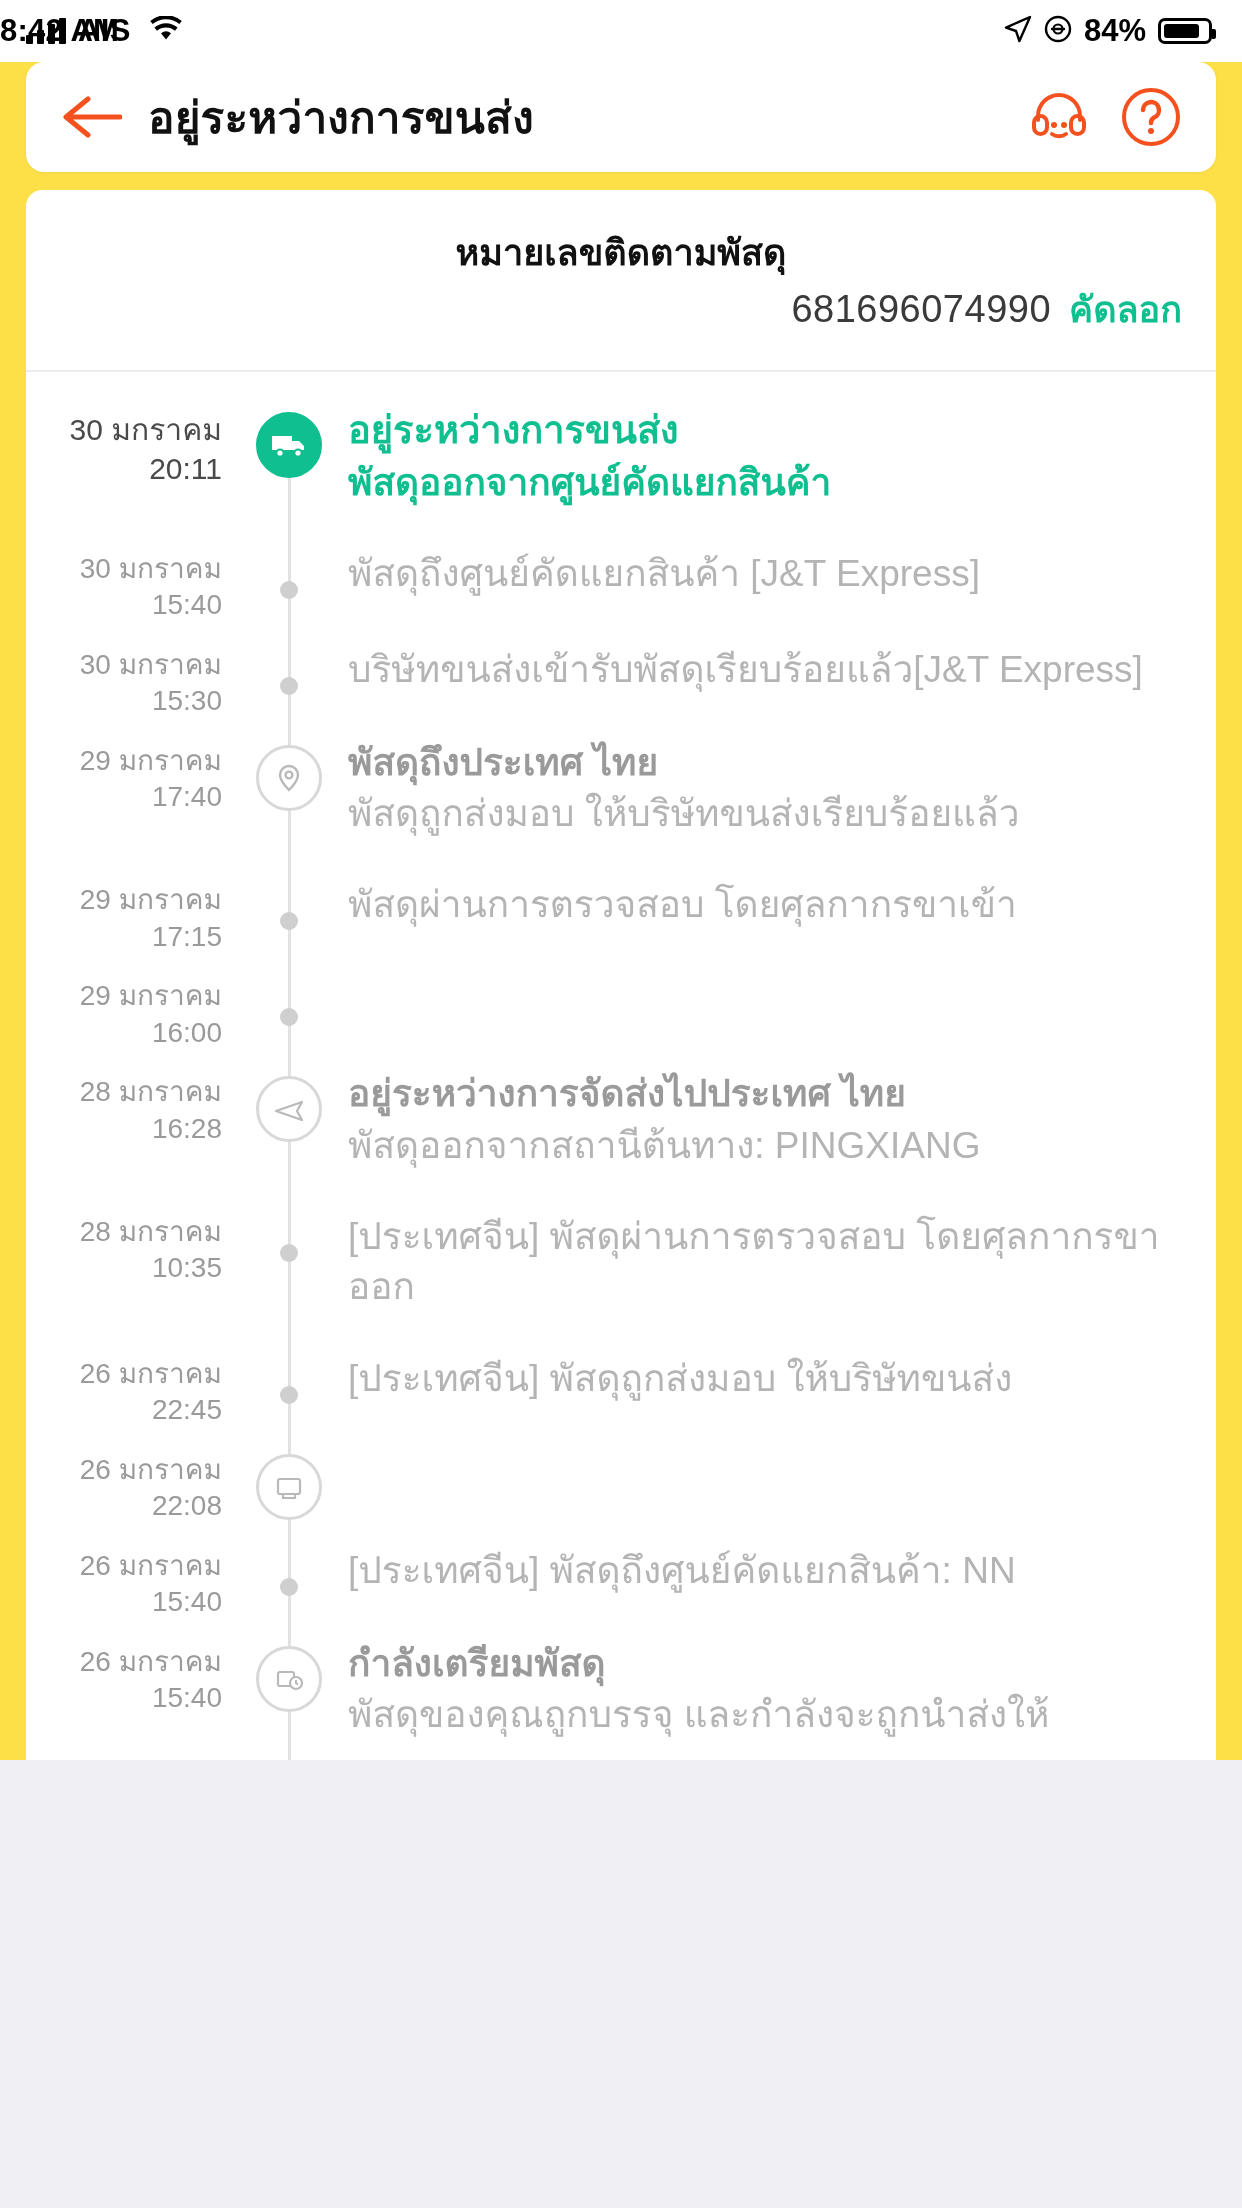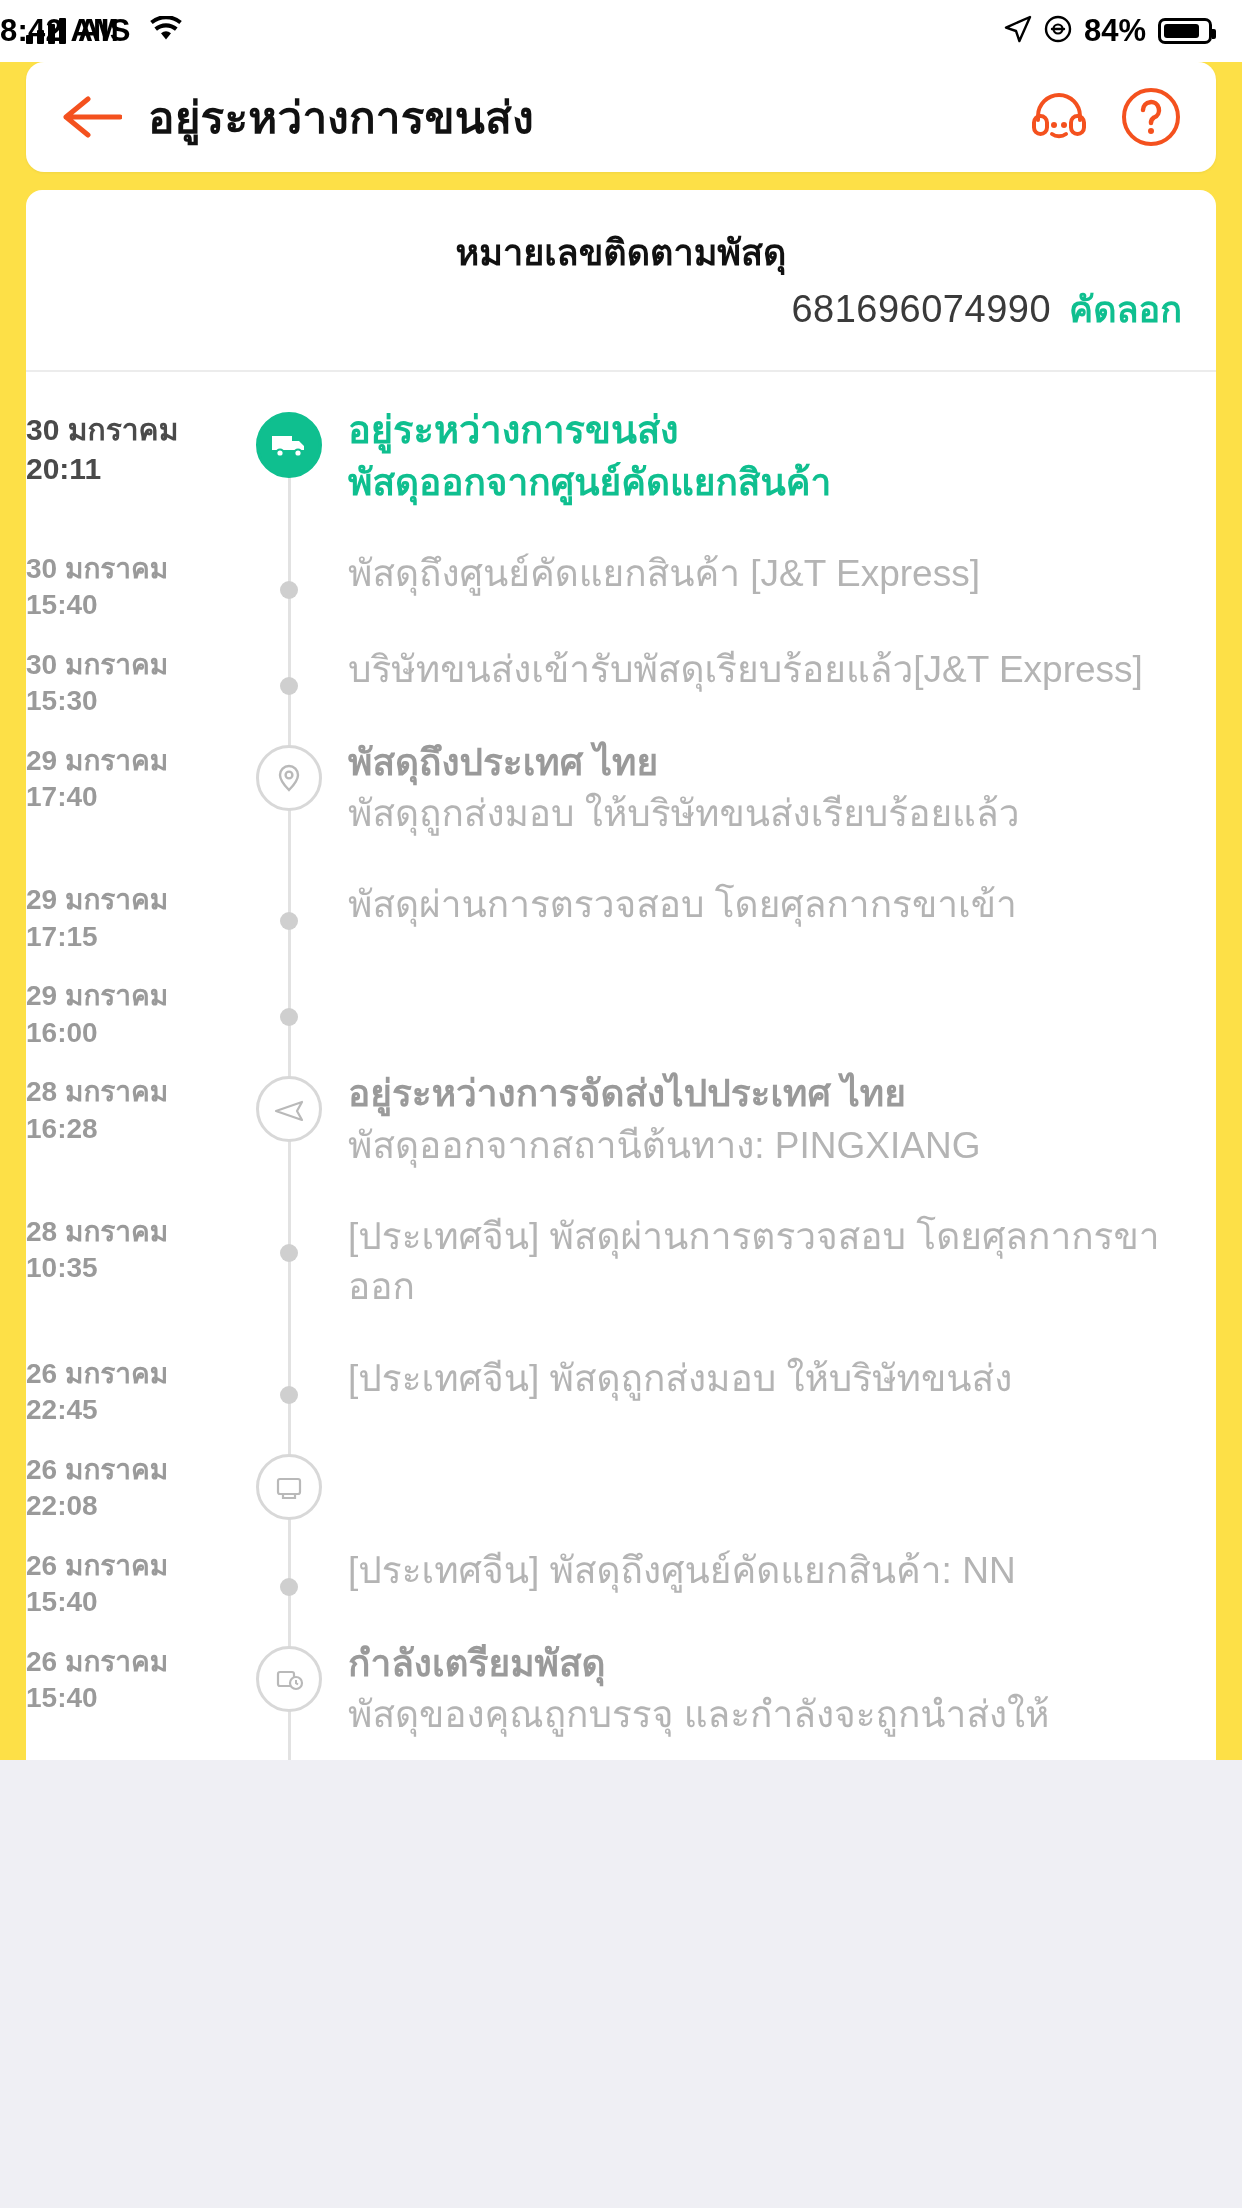--- a/index.html
+++ b/index.html
@@ -104,24 +104,24 @@
   }
   .ev {
     display: flex;
     position: relative;
     padding: 0 34px 0 0;
     min-height: 96px;
   }
   .ev .when {
     width: 220px;
     flex: 0 0 220px;
+    text-align: right;
     padding-right: 24px;
     line-height: 1.3;
     padding-top: 4px;
-    font-weight: bold;
   }
   .ev .when .d { display: block; font-size: 28px; color: #9a9a9a; }
   .ev .when .t { display: block; font-size: 28px; color: #9a9a9a; }
   .ev.active .when .d, .ev.active .when .t { font-size: 30px; color: #4a4a4a; }
 
   .ev .rail {
     width: 86px;
     flex: 0 0 86px;
     position: relative;
   }

